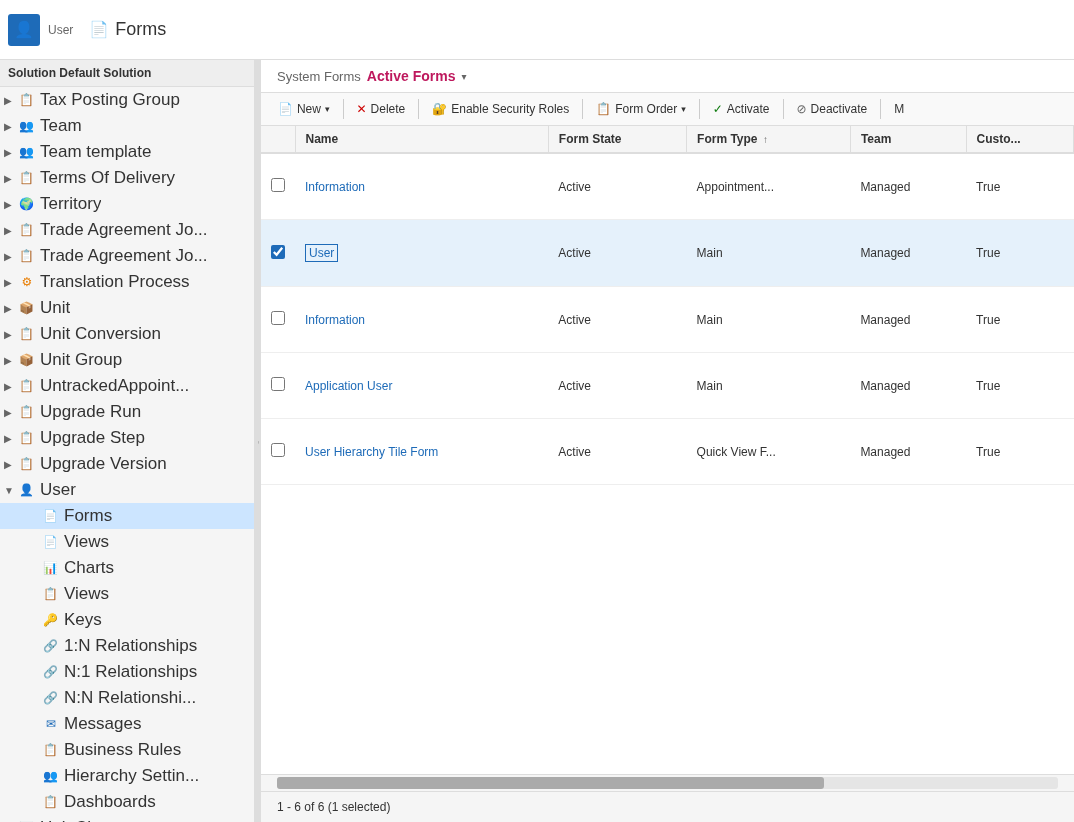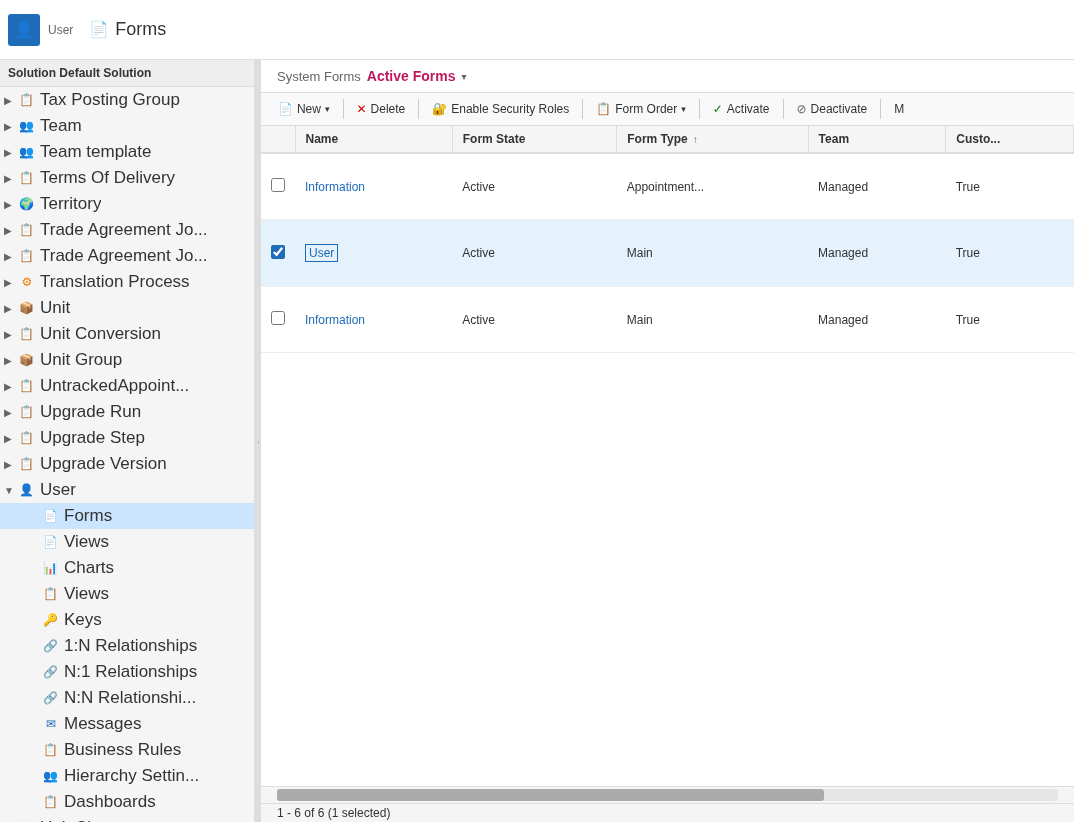--- a/index.html
+++ b/index.html
@@ -39,21 +39,21 @@
     thead tr { background: #f5f5f5; border-bottom: 2px solid #ddd; }
     th { padding: 6px 10px; text-align: left; font-weight: 600; color: #333; font-size: 12px; border-right: 1px solid #ddd; cursor: pointer; white-space: nowrap; }
     th .sort-arrow { font-size: 10px; color: #666; margin-left: 2px; }
     td { padding: 24px 10px; border-bottom: 1px solid #eee; font-size: 12px; color: #333; vertical-align: middle; }
     td a { color: #1e6bb8; text-decoration: none; cursor: pointer; }
     tr.selected-row td { background: #e5f1fb; }
     .checkbox-cell { width: 30px; text-align: center; }
     .row-checkbox { width: 14px; height: 14px; cursor: pointer; }
     .selected-row .row-checkbox { accent-color: #1e6bb8; }
 
-    .status-bar { padding: 2px 16px; border-top: 1px solid #ddd; font-size: 12px; color: #333; background: #f5f5f5; }
+    .status-bar { padding: 8px 16px; border-top: 1px solid #ddd; font-size: 12px; color: #333; background: #f5f5f5; }
 
     .scrollbar-area { padding: 2px 0; background: #f5f5f5; border-top: 1px solid #ddd; }
     .h-scrollbar-track { height: 12px; background: #e5e5e5; border-radius: 3px; margin: 0 16px; position: relative; }
     .h-scrollbar-thumb { height: 12px; background: #aaa; border-radius: 3px; width: 70%; position: absolute; left: 0; }
 
     
     .icon-blue { color: #1e6bb8; }
     .icon-orange { color: #e87e04; }
     .icon-yellow { color: #ffd700; }
     .icon-gray { color: #666; }
@@ -348,20 +348,40 @@
           <tr>
             <td class="checkbox-cell">
               <input type="checkbox" class="row-checkbox" style="">
             </td>
             <td><a>Information</a></td>
             <td>Active</td>
             <td>Main</td>
             <td>Managed</td>
             <td>True</td>
           </tr>
+          <tr>
+            <td class="checkbox-cell">
+              <input type="checkbox" class="row-checkbox" style="">
+            </td>
+            <td><a>Application User</a></td>
+            <td>Active</td>
+            <td>Main</td>
+            <td>Managed</td>
+            <td>True</td>
+          </tr>
+          <tr>
+            <td class="checkbox-cell">
+              <input type="checkbox" class="row-checkbox" style="">
+            </td>
+            <td><a>User Hierarchy Tile Form</a></td>
+            <td>Active</td>
+            <td>Quick View F...</td>
+            <td>Managed</td>
+            <td>True</td>
+          </tr>
         </tbody>
       </table>
     </div>
 
     <div class="scrollbar-area">
       <div class="h-scrollbar-track">
         <div class="h-scrollbar-thumb"></div>
       </div>
     </div>
 

